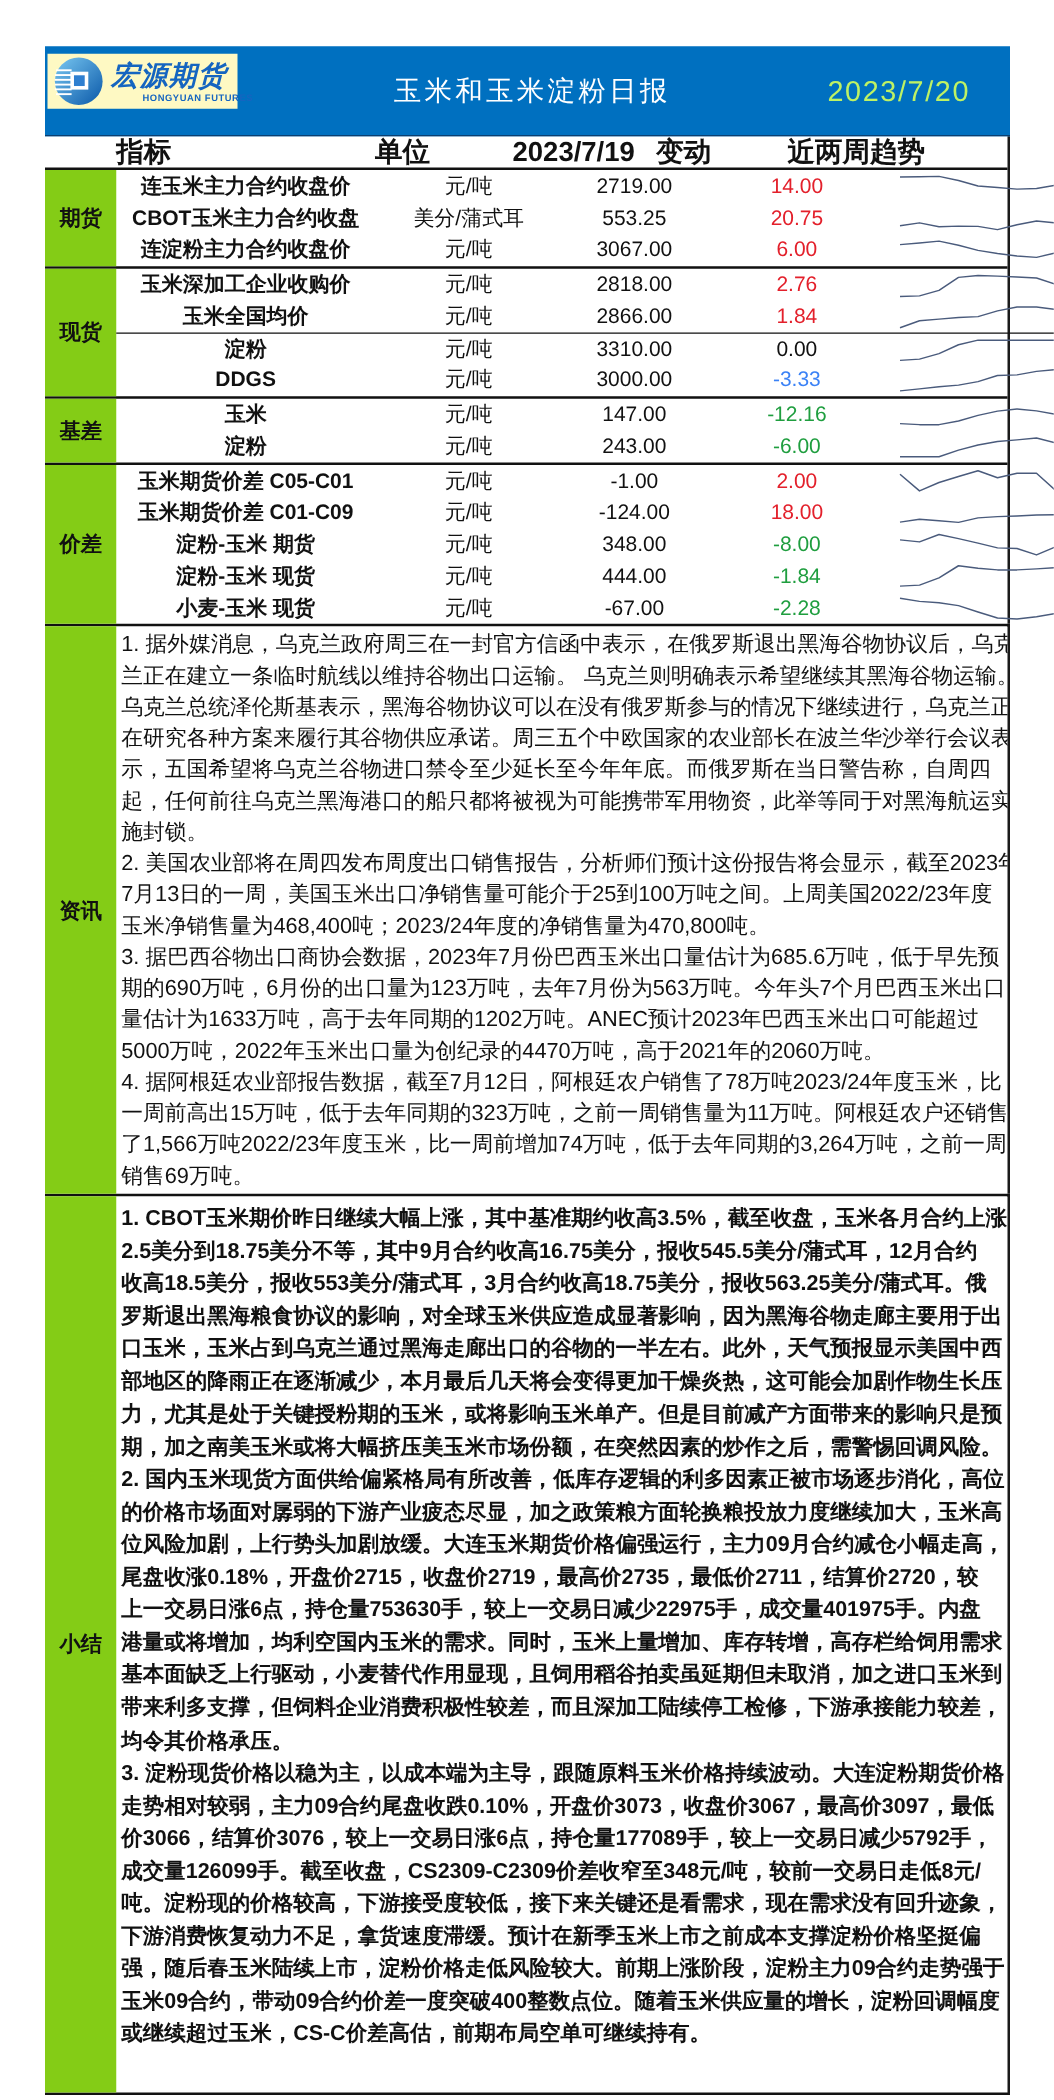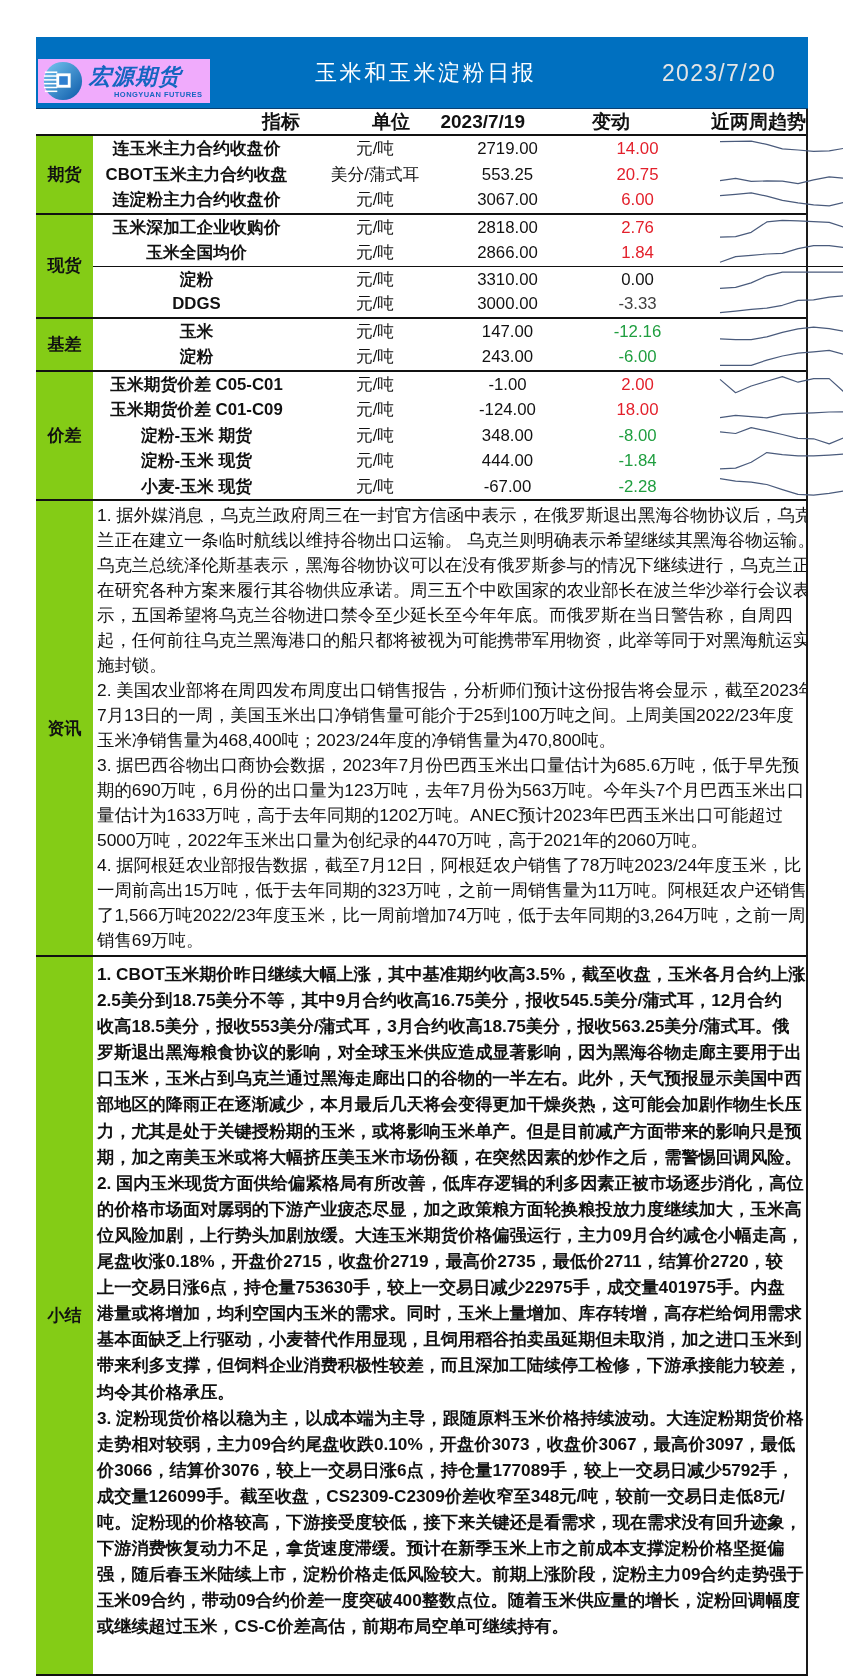--- a/index.html
+++ b/index.html
@@ -3,30 +3,30 @@
 <meta charset="utf-8">
 <style>
   * { box-sizing: border-box; margin: 0; padding: 0; }
   html, body { width: 843px; height: 1680px; background: #ffffff; overflow: hidden; }
   body { position: relative; font-family: "Liberation Sans", "DejaVu Sans", sans-serif; color: #111111; }
 
   .report { position: absolute; left: 36px; top: 37px; width: 772px; }
 
   
   .banner { position: relative; height: 72px; background: #0070C0; border-bottom: 1px solid #0b3f70; }
-  .logo { position: absolute; left: 2px; top: 22px; width: 172px; height: 44px; background: #f0abfc; }
+  .logo { position: absolute; left: 2px; top: 6px; width: 152px; height: 44px; background: #fef9c3; }
   .logo svg { position: absolute; left: 4px; top: 1px; }
   .logo-cn { position: absolute; left: 51px; top: 6px; font-size: 22px; line-height: 24px; font-weight: bold; font-style: italic; color: #1565C0; letter-spacing: 1px; white-space: nowrap; }
   .logo-en { position: absolute; left: 52px; top: 31px; font-size: 7.5px; line-height: 9px; font-weight: bold; color: #1565C0; letter-spacing: 0.45px; white-space: nowrap; padding-left: 24px; }
   .title { position: absolute; left: 279px; top: 23px; font-size: 22px; line-height: 26px; color: #ffffff; letter-spacing: 2.6px; white-space: nowrap; }
-  .date { position: absolute; left: 626px; top: 23px; font-size: 23px; line-height: 26px; color: #e5e5e5; letter-spacing: 1.3px; white-space: nowrap; }
+  .date { position: absolute; left: 626px; top: 23px; font-size: 23px; line-height: 26px; color: #bef264; letter-spacing: 1.3px; white-space: nowrap; }
 
   
   .tbl { border-right: 2px solid #1a1a1a; }
-  .thead { height: 25px; display: grid; grid-template-columns: 57px 207px 110px 115px 105px 176px; align-items: center; text-align: right; font-size: 19px; font-weight: bold; line-height: 25px; white-space: nowrap; }
+  .thead { height: 25px; display: grid; grid-template-columns: 57px 207px 110px 115px 105px 176px; align-items: center; text-align: left; font-size: 22px; font-weight: bold; line-height: 25px; white-space: nowrap; }
   .grp { display: flex; border-top: 2px solid #111111; }
   .cat { width: 57px; flex: 0 0 57px; background: #84cc16; display: flex; align-items: center; justify-content: center; font-size: 17px; font-weight: bold; white-space: nowrap; }
   .rows { flex: 1; }
   .row { height: 25.5px; display: grid; grid-template-columns: 207px 110px 115px 105px 176px; align-items: center; text-align: center; font-size: 16.8px; line-height: 25px; white-space: nowrap; gap: 20px; }
   .row.sep { border-top: 1px solid #111111; }
   .ind { font-weight: bold; }
   .chg[data-dir="up"] { color: #E3202B; }
   .chg[data-dir="down"] { color: #1F9E3F; }
   .chg[data-dir="flat"] { color: #111111; }
   .trend { position: relative; height: 100%; }
@@ -154,21 +154,21 @@
           <div class="trend">
               <svg class="spark" width="158" height="24.5">
                 <polyline fill="none" points="1.0,21.3 16.6,20.3 32.2,15.9 47.8,8.8 63.4,5.1 79.0,5.1 94.6,5.1 110.2,5.1 125.8,5.1 141.4,5.1 157.0,5.1" stroke="#4A5B7C" stroke-width="1.2" stroke-linejoin="round"></polyline>
               </svg>
             </div>
         </div>
         <div class="row">
           <div class="ind">DDGS</div>
           <div>元/吨</div>
           <div>3000.00</div>
-          <div class="chg" data-dir="down" style="color: #404040;">-3.33</div>
+          <div class="chg" data-dir="down" style="color: #3b82f6;">-3.33</div>
           <div class="trend">
               <svg class="spark" width="158" height="25.5">
                 <polyline fill="none" points="1.0,21.7 16.6,20.1 32.2,18.4 47.8,17.1 63.4,14.3 79.0,9.4 94.6,8.9 110.2,6.1 125.8,4.6 141.4,4.6 157.0,4.6" stroke="#4A5B7C" stroke-width="1.2" stroke-linejoin="round"></polyline>
               </svg>
             </div>
         </div>
       </div>
     </div>
 
     <div class="grp">

